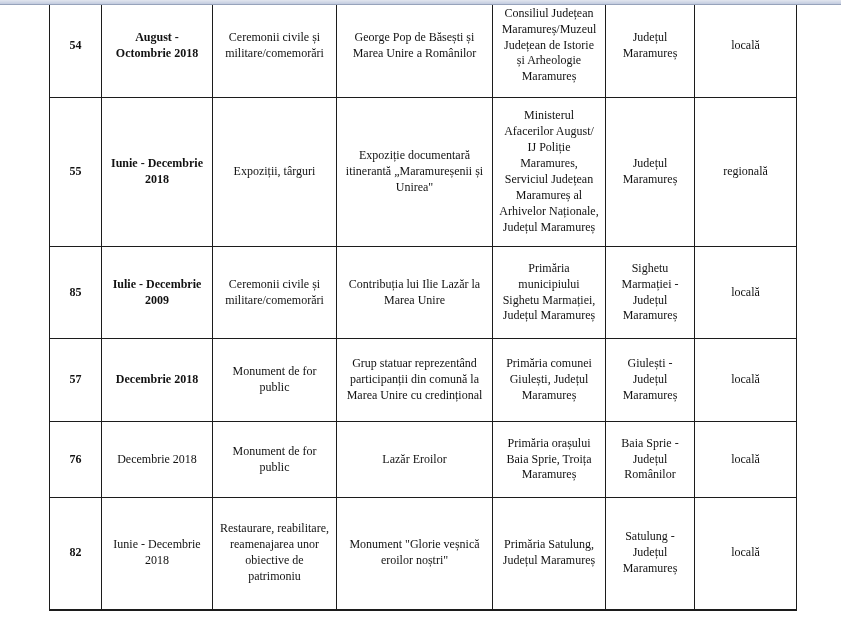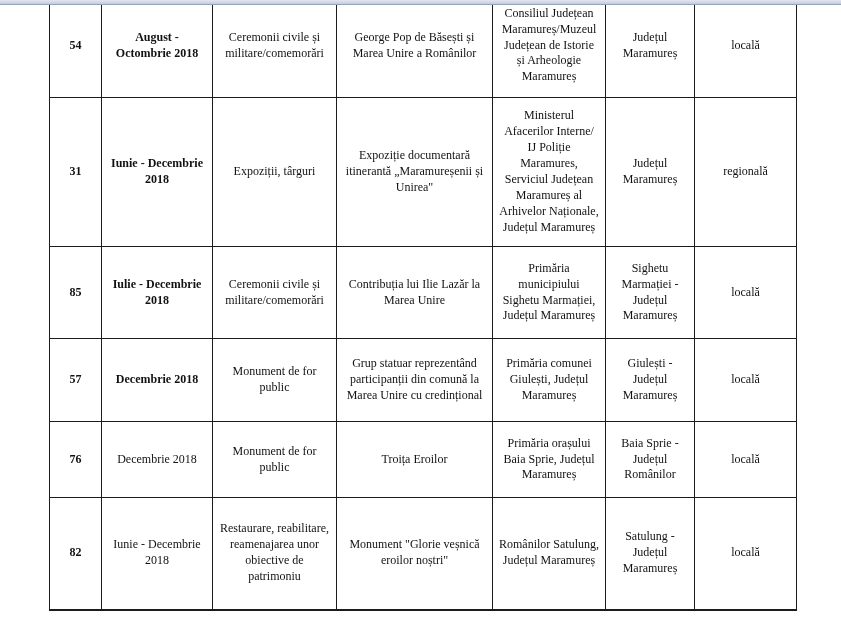--- a/index.html
+++ b/index.html
@@ -61,59 +61,59 @@
       <tr class="r0">
         <td class="b">54</td>
         <td class="b">August - Octombrie 2018</td>
         <td>Ceremonii civile și militare/comemorări</td>
         <td>George Pop de Băsești și Marea Unire a Românilor</td>
         <td>Consiliul Județean Maramureș/Muzeul Județean de Istorie și Arheologie Maramureș</td>
         <td>Județul Maramureș</td>
         <td>locală</td>
       </tr>
       <tr class="r1">
-        <td class="b">31</td>
+        <td class="b">55</td>
         <td class="b">Iunie - Decembrie 2018</td>
         <td>Expoziții, târguri</td>
         <td>Expoziție documentară itinerantă „Maramureșenii și Unirea"</td>
-        <td>Ministerul Afacerilor Interne/ IJ Poliție Maramures, Serviciul Județean Maramureș al Arhivelor Naționale, Județul Maramureș</td>
+        <td>Ministerul Afacerilor August/ IJ Poliție Maramures, Serviciul Județean Maramureș al Arhivelor Naționale, Județul Maramureș</td>
         <td>Județul Maramureș</td>
         <td>regională</td>
       </tr>
       <tr class="r2">
         <td class="b">85</td>
-        <td class="b">Iulie - Decembrie 2018</td>
+        <td class="b">Iulie - Decembrie 2009</td>
         <td>Ceremonii civile și militare/comemorări</td>
         <td>Contribuția lui Ilie Lazăr la Marea Unire</td>
         <td>Primăria municipiului Sighetu Marmației, Județul Maramureș</td>
         <td>Sighetu Marmației - Județul Maramureș</td>
         <td>locală</td>
       </tr>
       <tr class="r3">
         <td class="b">57</td>
         <td class="b">Decembrie 2018</td>
         <td>Monument de for public</td>
         <td>Grup statuar reprezentând participanții din comună la Marea Unire cu credințional</td>
         <td>Primăria comunei Giulești, Județul Maramureș</td>
         <td>Giulești - Județul Maramureș</td>
         <td>locală</td>
       </tr>
       <tr class="r4">
         <td class="b">76</td>
         <td>Decembrie 2018</td>
         <td>Monument de for public</td>
-        <td>Troița Eroilor</td>
-        <td>Primăria orașului Baia Sprie, Județul Maramureș</td>
+        <td>Lazăr Eroilor</td>
+        <td>Primăria orașului Baia Sprie, Troița Maramureș</td>
         <td>Baia Sprie - Județul Românilor</td>
         <td>locală</td>
       </tr>
       <tr class="r5">
         <td class="b">82</td>
         <td>Iunie - Decembrie 2018</td>
         <td>Restaurare, reabilitare, reamenajarea unor obiective de patrimoniu</td>
         <td>Monument "Glorie veșnică eroilor noștri"</td>
-        <td>Românilor Satulung, Județul Maramureș</td>
+        <td>Primăria Satulung, Județul Maramureș</td>
         <td>Satulung - Județul Maramureș</td>
         <td>locală</td>
       </tr>
     </tbody>
   </table>
 </div>
 
 </body></html>

